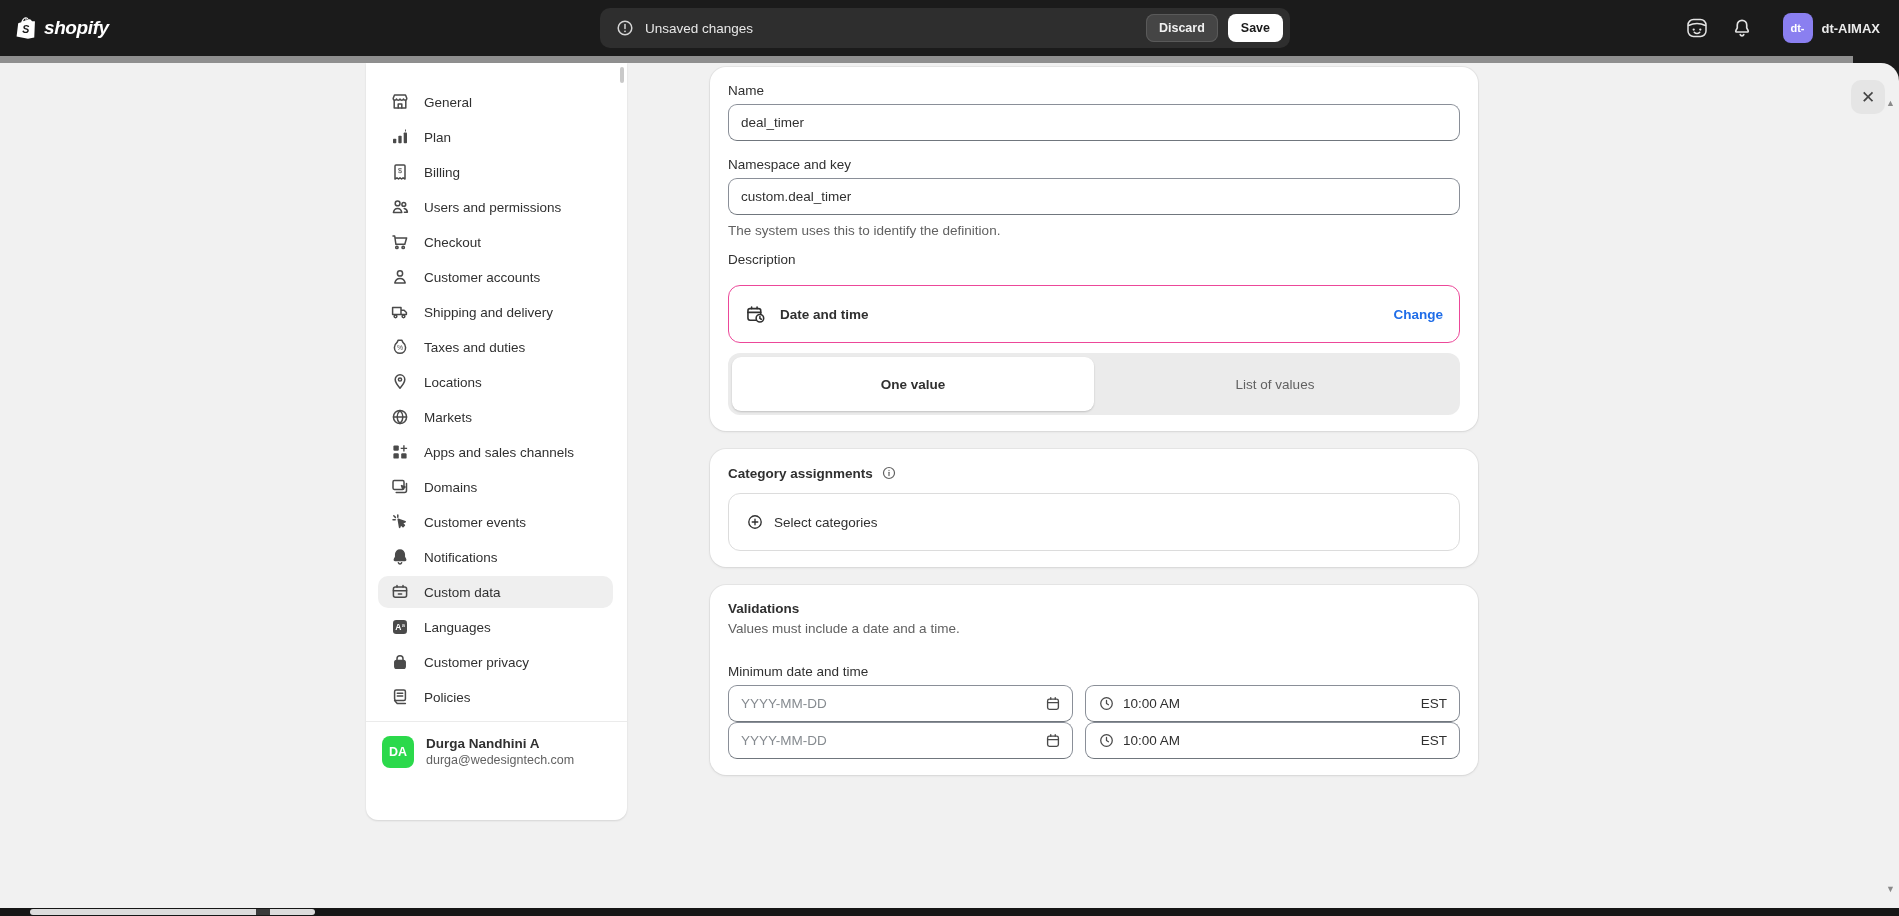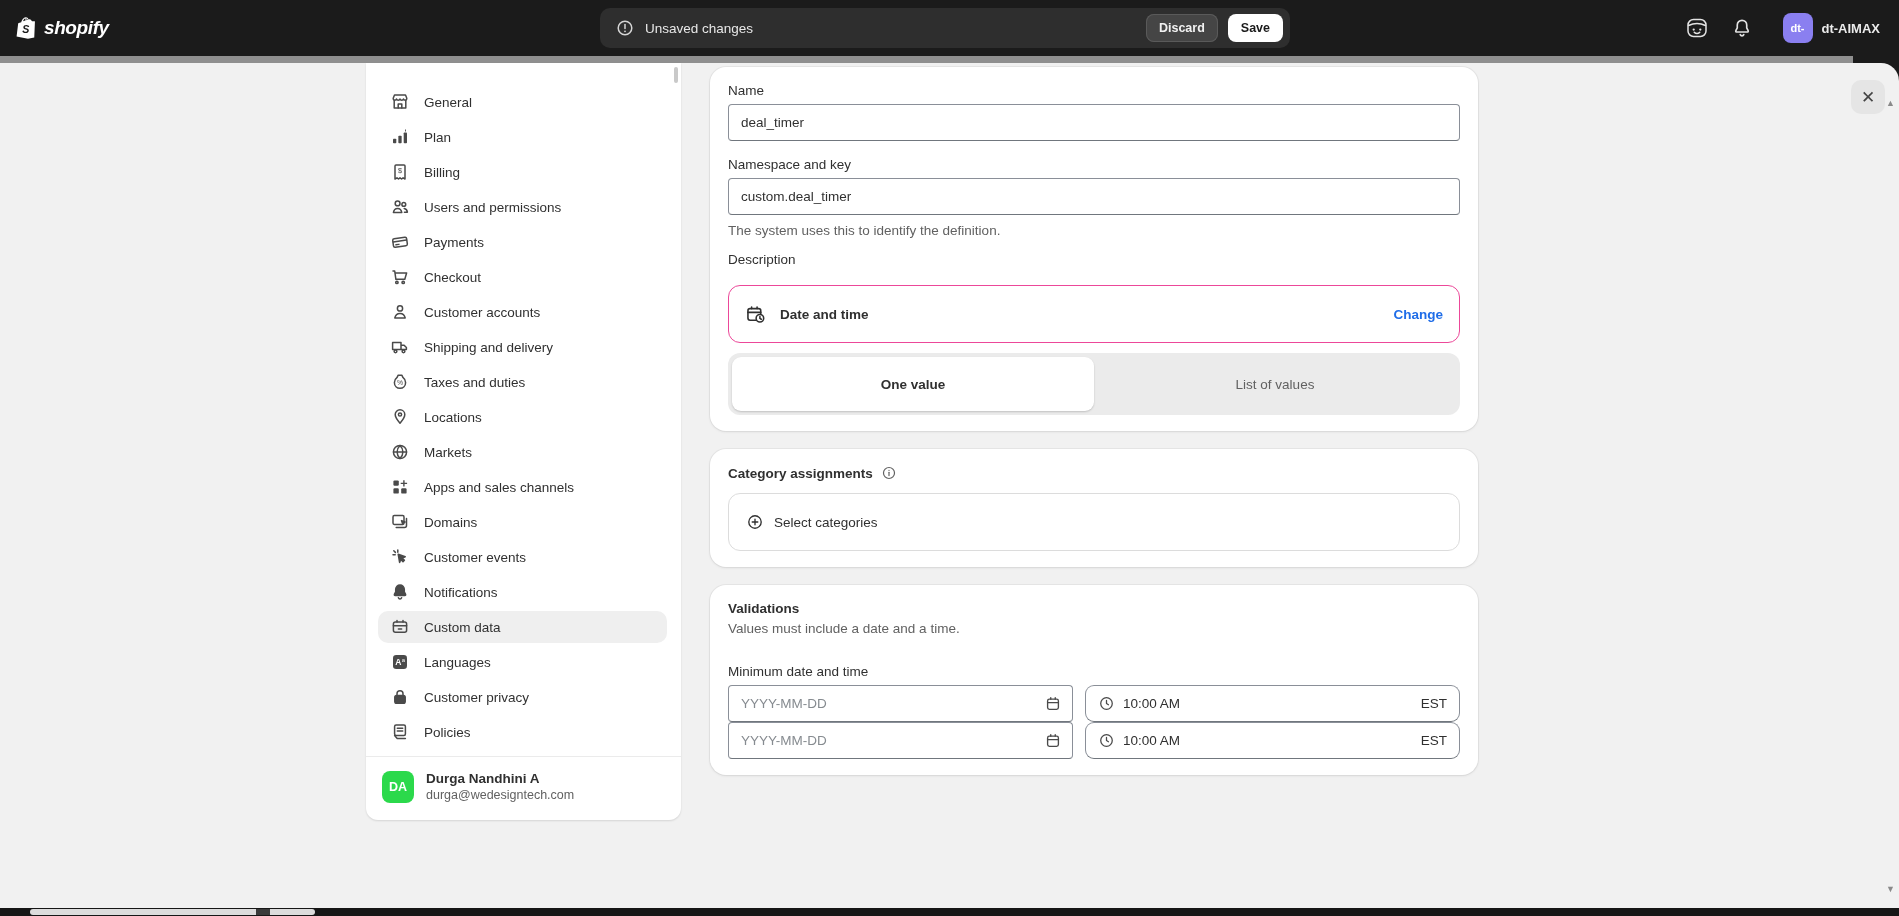--- a/index.html
+++ b/index.html
@@ -25,36 +25,36 @@
   .store-name { color:#ebebeb; font-size:13px; font-weight:700; }
   
   .backdrop-strip { position:absolute; top:56px; left:0; right:0; height:7px; background:#8f8f8f; z-index:1; }
   .corner-dark { position:absolute; top:56px; right:0; width:46px; height:30px; background:#1b1b1b; z-index:1; }
   .modal { position:absolute; top:63px; left:0; width:1899px; height:845px; background:#f1f1f1; border-top-right-radius:18px; z-index:2; }
   
   .bottombar { position:absolute; bottom:0; left:0; right:0; height:8px; background:#161616; z-index:6; }
   .hscroll { position:absolute; bottom:1px; left:30px; width:285px; height:6px; background:#dcdcdc; border-radius:3px; z-index:7; }
   .hscroll-notch { position:absolute; left:226px; top:0; width:14px; height:6px; background:#3a3a3a; }
   
-  .sidebar { position:absolute; left:366px; top:0; width:315px; height:757px; background:#fff; border-radius:0 0 12px 12px; box-shadow:0 1px 2px rgba(0,0,0,.12); }
+  .sidebar { position:absolute; left:366px; top:0; width:261px; height:757px; background:#fff; border-radius:0 0 12px 12px; box-shadow:0 1px 2px rgba(0,0,0,.12); }
   .sidebar-scroll-thumb { position:absolute; right:3px; top:4px; width:4px; height:16px; background:#c9c9c9; border-radius:2px; }
   .nav { padding:23px 14px 0 12px; }
   .nav-item { display:flex; align-items:center; height:32px; margin-bottom:3px; padding:0 12px; border-radius:10px; gap:14px; font-size:13.5px; color:#303030; cursor:pointer; }
   .nav-item .ic { color:#4a4a4a; width:20px; height:20px; }
   .nav-item.selected { background:#efefef; }
   .sidebar-divider { border-top:1px solid #ebebeb; margin-top:8px; }
   .user-block { display:flex; gap:12px; padding:13px 16px; align-items:center; }
   .user-avatar { width:32px; height:32px; border-radius:8px; background:#2bd94b; color:#fff; font-weight:700; font-size:12.5px; display:flex; align-items:center; justify-content:center; flex:none; }
   .user-name { font-size:13.5px; font-weight:600; line-height:17px; }
   .user-email { font-size:12.5px; color:#616161; line-height:16px; }
   
   .main { position:absolute; left:710px; top:4px; width:768px; display:flex; flex-direction:column; gap:18px; }
   .card { background:#fff; border-radius:16px; box-shadow:0 0 0 1px rgba(0,0,0,.045), 0 1px 3px rgba(0,0,0,.08); padding:16px 18px; }
   .fld-label { font-size:13.5px; margin-bottom:6px; }
-  .t-input { width:100%; height:37px; border:1px solid #8a8f98; border-bottom-color:#70767d; border-radius:4px; padding:0 12px; font-family:inherit; font-size:13.5px; color:#303030; background:#fff; outline:none; }
+  .t-input { width:100%; height:37px; border:1px solid #8a8f98; border-bottom-color:#70767d; border-radius:9px; padding:0 12px; font-family:inherit; font-size:13.5px; color:#303030; background:#fff; outline:none; }
   .t-input::placeholder { color:#868b90; }
   .helper { font-size:13.5px; color:#616161; margin-top:8px; }
   .mt16 { margin-top:16px; } .mt14 { margin-top:14px; }
   .desc-wrap { position:relative; }
   .counter { position:absolute; right:12px; top:50%; transform:translateY(-50%); color:#616161; font-size:13.5px; }
   .type-row { margin-top:18px; height:58px; border:1px solid #ec4899; border-radius:12px; display:flex; align-items:center; padding:12px 16px; }
   .type-row .ic { color:#303030; width:21px; height:21px; }
   .type-label { font-weight:700; margin-left:14px; font-size:13.5px; }
   .change-link { margin-left:auto; color:#1f6de8; font-weight:600; font-size:13.5px; cursor:pointer; }
   .segmented { margin-top:10px; height:62px; background:#ebebeb; border-radius:12px; display:flex; padding:4px; }
@@ -176,32 +176,20 @@
               <path d="M3.4 15.6c.4-2.5 2.1-4.1 4.2-4.1s3.8 1.6 4.2 4.1z"></path>
               <circle cx="13.8" cy="7.4" r="1.9"></circle>
               <path d="M14.2 11.6c1.7.3 2.9 1.7 3.2 3.6h-3"></path>
             </svg>
           </span>
           <span>Users and permissions</span>
         </div>
         <div class="nav-item">
           <span class="ic">
             <svg viewBox="0 0 20 20" fill="none" stroke="currentColor" stroke-width="1.5" stroke-linecap="round" stroke-linejoin="round">
-              <g transform="rotate(-8 10 10)">
-                <rect x="3" y="6" width="14" height="8.5" rx="1.6"></rect>
-                <path d="M3.4 9h13.2"></path>
-                <path d="M5.6 12.2h3"></path>
-              </g>
-            </svg>
-          </span>
-          <span>Payments</span>
-        </div>
-        <div class="nav-item">
-          <span class="ic">
-            <svg viewBox="0 0 20 20" fill="none" stroke="currentColor" stroke-width="1.5" stroke-linecap="round" stroke-linejoin="round">
               <path d="M3 4h1.7l1.2 8.3h8.9L16.6 6H5.1"></path>
               <circle cx="6.9" cy="15.4" r="1.2"></circle>
               <circle cx="13.2" cy="15.4" r="1.2"></circle>
             </svg>
           </span>
           <span>Checkout</span>
         </div>
         <div class="nav-item">
           <span class="ic">
             <svg viewBox="0 0 20 20" fill="none" stroke="currentColor" stroke-width="1.5" stroke-linecap="round" stroke-linejoin="round">

